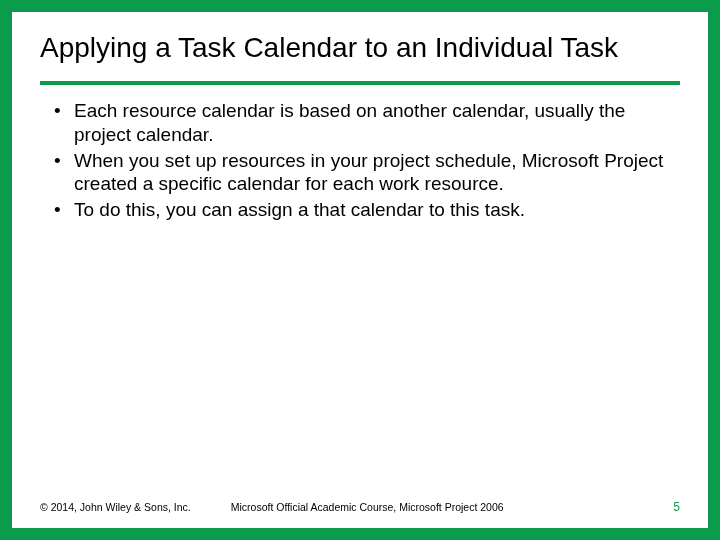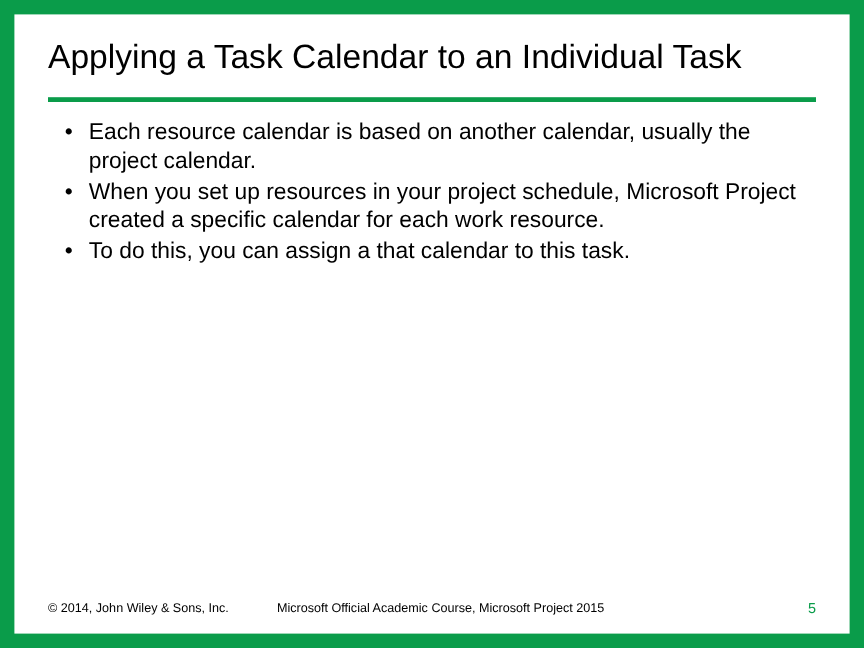--- a/index.html
+++ b/index.html
@@ -89,17 +89,17 @@
   <div class="content">
     <ul class="bullets">
       <li>Each resource calendar is based on another calendar, usually the project calendar.</li>
       <li>When you set up resources in your project schedule, Microsoft Project created a specific calendar for each work resource.</li>
       <li>To do this, you can assign a that calendar to this task.</li>
     </ul>
   </div>
 
   <div class="footer">
     <span class="footer-left">© 2014, John Wiley &amp; Sons, Inc.</span>
-    <span class="footer-center">Microsoft Official Academic Course, Microsoft Project 2015</span>
+    <span class="footer-center">Microsoft Official Academic Course, Microsoft Project 2006</span>
     <span class="footer-right">5</span>
   </div>
 
 </div>
 
 </body></html>

